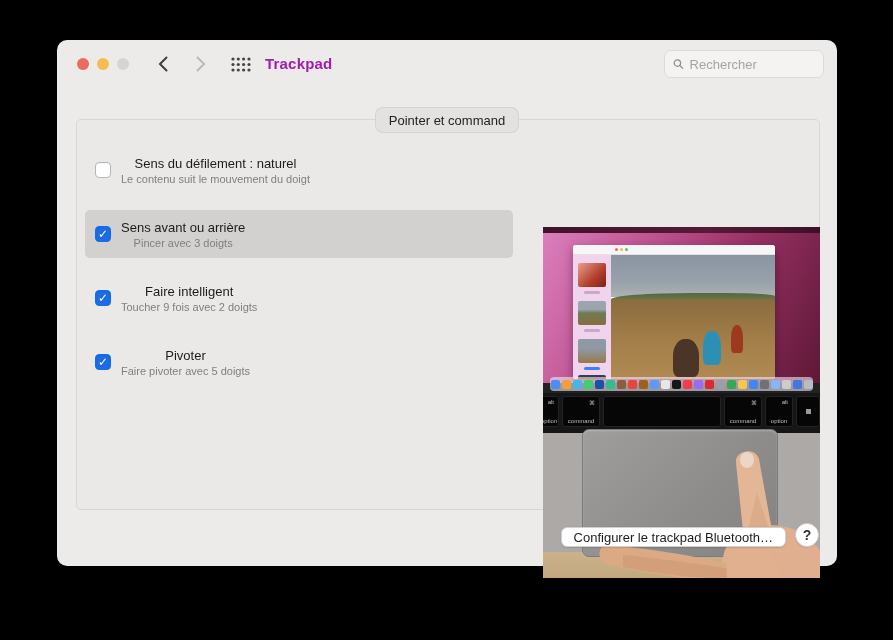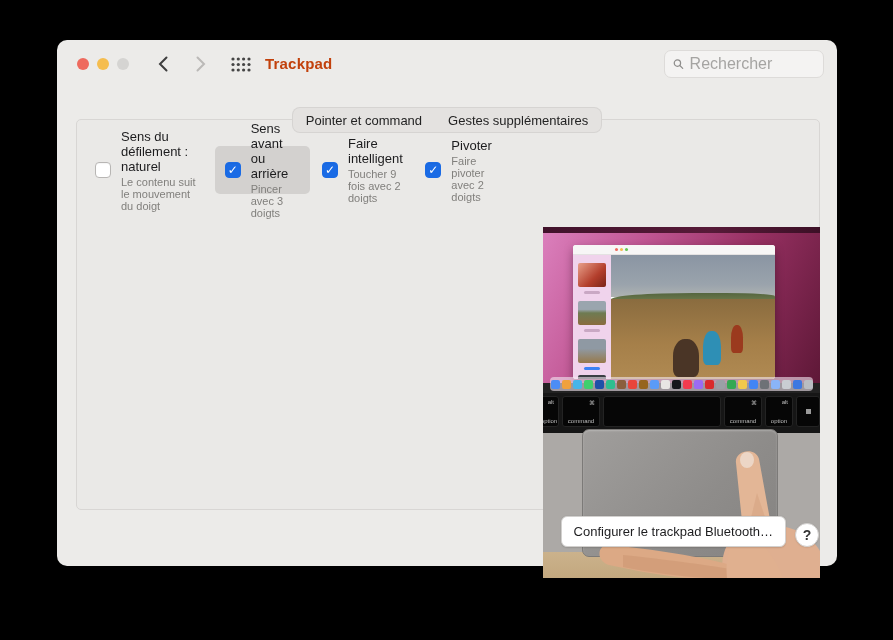--- a/index.html
+++ b/index.html
@@ -19,29 +19,29 @@
   .titlebar { position:absolute; left:0; top:0; right:0; height:48px; }
   .lights { position:absolute; left:20px; top:18px; display:flex; gap:8px; }
   .light { width:12px; height:12px; border-radius:50%; }
   .light.red { background:#EE6A5E; }
   .light.yellow { background:#F5BD4F; }
   .light.gray { background:#D5D4D2; }
   .nav-btn { position:absolute; top:14px; width:20px; height:20px; display:flex; align-items:center; justify-content:center; }
   .nav-back { left:96px; }
   .nav-fwd { left:134px; }
   .grid-icon { position:absolute; left:174px; top:17px; }
-  .win-title { position:absolute; left:208px; top:15px; font-size:15px; font-weight:700; color:#c2410c; letter-spacing:.2px; }
+  .win-title { position:absolute; left:208px; top:15px; font-size:15px; font-weight:700; color:#a21caf; letter-spacing:.2px; }
   .search {
     position:absolute; right:13px; top:10px; width:160px; height:28px;
     background:#F4F3F2; border:1px solid #DDDBD9; border-radius:7px;
     display:flex; align-items:center; padding:0 8px; gap:6px;
   }
   .search input {
     border:none; background:transparent; outline:none; width:100%;
-    font-size:16px; color:#3c3c3c; font-family:inherit;
+    font-size:13px; color:#3c3c3c; font-family:inherit;
   }
   .search input::placeholder { color:#A5A4A2; }
   
   .tabbar {
     position:absolute; left:0; right:0; top:67px; height:26px;
     display:flex; justify-content:center; z-index:3;
   }
   .seg {
     display:flex; background:#E4E2E0; border:1px solid rgba(0,0,0,.06);
     border-radius:8px; height:26px; align-items:stretch;
@@ -52,21 +52,21 @@
   }
   .tab.selected {
     background:#FFFFFF; border:1px solid rgba(0,0,0,.12);
     box-shadow:0 1px 2.5px rgba(0,0,0,.18); margin:-1px 0;
   }
   
   .panel {
     position:absolute; left:19px; top:79px; width:744px; height:391px;
     background:#EAE9E7; border:1px solid #D8D6D4; border-radius:5px;
   }
-  .rows { position:absolute; left:8px; top:26px; width:428px; display:flex; flex-direction:row; gap:2px; }
+  .rows { position:absolute; left:8px; top:26px; width:428px; display:flex; flex-direction:column; gap:16px;text-align:center; }
   .row {
     display:flex; align-items:center; gap:10px; height:48px;
     border-radius:5px; padding:0 10px;
   }
   .row.highlighted { background:#D3D1CF; }
   .checkbox {
     width:16px; height:16px; border-radius:4px; flex:0 0 16px;
     background:#FFFFFF; border:1px solid #B8B6B4; position:relative;
     box-shadow:inset 0 1px 1px rgba(0,0,0,.04);
   }
@@ -118,21 +118,21 @@
   .key.k-arrow::after { content:""; position:absolute; right:8px; top:12px; width:5px; height:5px; background:#9a9a9a; }
   
   .v-bodyarea { position:absolute; left:0; right:0; top:206px; bottom:0; background:#ACA9A6; }
   .v-wood { position:absolute; left:0; right:0; bottom:0; height:26px; background:linear-gradient(#CBB28C,#C3A87F); }
   .v-trackpad { position:absolute; left:39px; top:-4px; width:196px; height:128px;
     background:linear-gradient(135deg,#A09E9C,#8E8C8A 60%,#858381);
     border-radius:7px; border:1px solid #7C7A78; box-shadow:inset 0 1px 2px rgba(255,255,255,.25); }
   .v-hand { position:absolute; left:0; top:0; }
   
   .footer-btn {
-    position:absolute; right:51px; bottom:19px; height:31px; padding:0 12px;
+    position:absolute; right:51px; bottom:19px; height:20px; padding:0 12px;
     background:#FFFFFF; border:1px solid #D2D0CE; border-radius:6px;
     font-size:13px; color:#1d1d1f; font-family:inherit;
     box-shadow:0 .5px 1.5px rgba(0,0,0,.12); cursor:default;
   }
   .help-btn {
     position:absolute; right:18px; bottom:19px; width:24px; height:24px;
     background:#FFFFFF; border:1px solid #D2D0CE; border-radius:50%;
     font-size:14px; color:#333; font-family:inherit; font-weight:700;
     box-shadow:0 .5px 1.5px rgba(0,0,0,.12); line-height:20px; cursor:default;
   }
@@ -182,21 +182,20 @@
         <circle cx="5" cy="5" r="3.6" stroke="#8E8D8B" stroke-width="1.4" fill="none"></circle>
         <path d="M8 8 L11 11" stroke="#8E8D8B" stroke-width="1.4" stroke-linecap="round"></path>
       </svg>
       <input type="text" placeholder="Rechercher" style="">
     </div>
   </div>
 
   <div class="tabbar">
     <div class="seg">
       <div class="tab">Pointer et command</div>
-      <div class="tab">Gestes supplémentaires</div>
     </div>
   </div>
 
   <div class="panel">
     <div class="rows">
 
       <div class="row">
         <span class="checkbox"></span>
         <span class="row-text">
           <span class="row-title">Sens du défilement : naturel</span>
@@ -217,21 +216,21 @@
         <span class="row-text">
           <span class="row-title">Faire intelligent</span>
           <span class="row-sub">Toucher 9 fois avec 2 doigts</span>
         </span>
       </div>
 
       <div class="row">
         <span class="checkbox checked"></span>
         <span class="row-text">
           <span class="row-title">Pivoter</span>
-          <span class="row-sub">Faire pivoter avec 2 doigts</span>
+          <span class="row-sub">Faire pivoter avec 5 doigts</span>
         </span>
       </div>
 
     </div>
 
     <div class="video">
       <div class="v-menubar"></div>
       <div class="v-desktop">
         <div class="v-win">
           <div class="v-win-titlebar">

